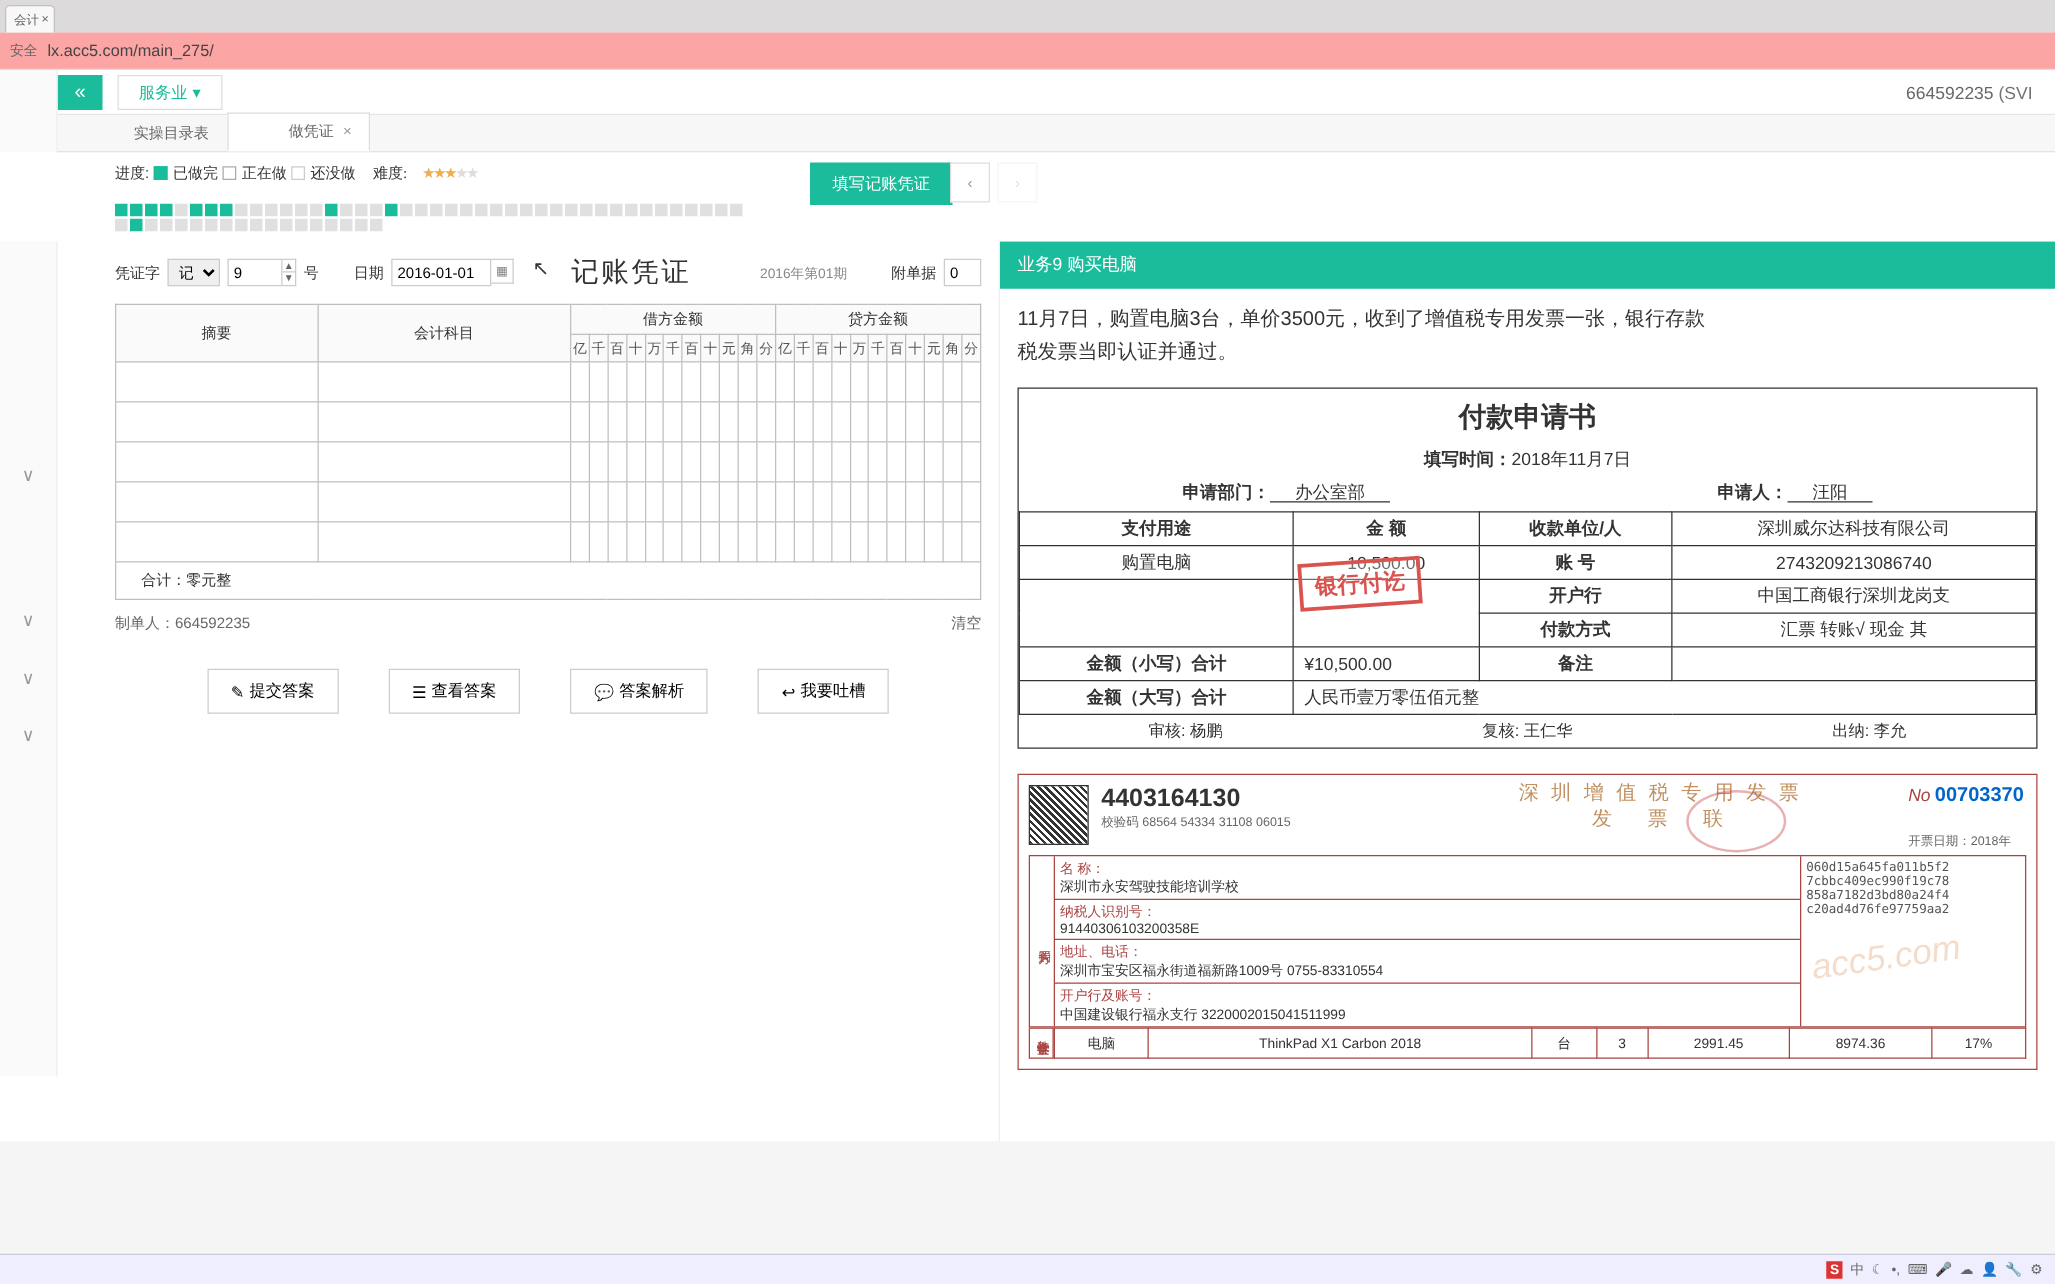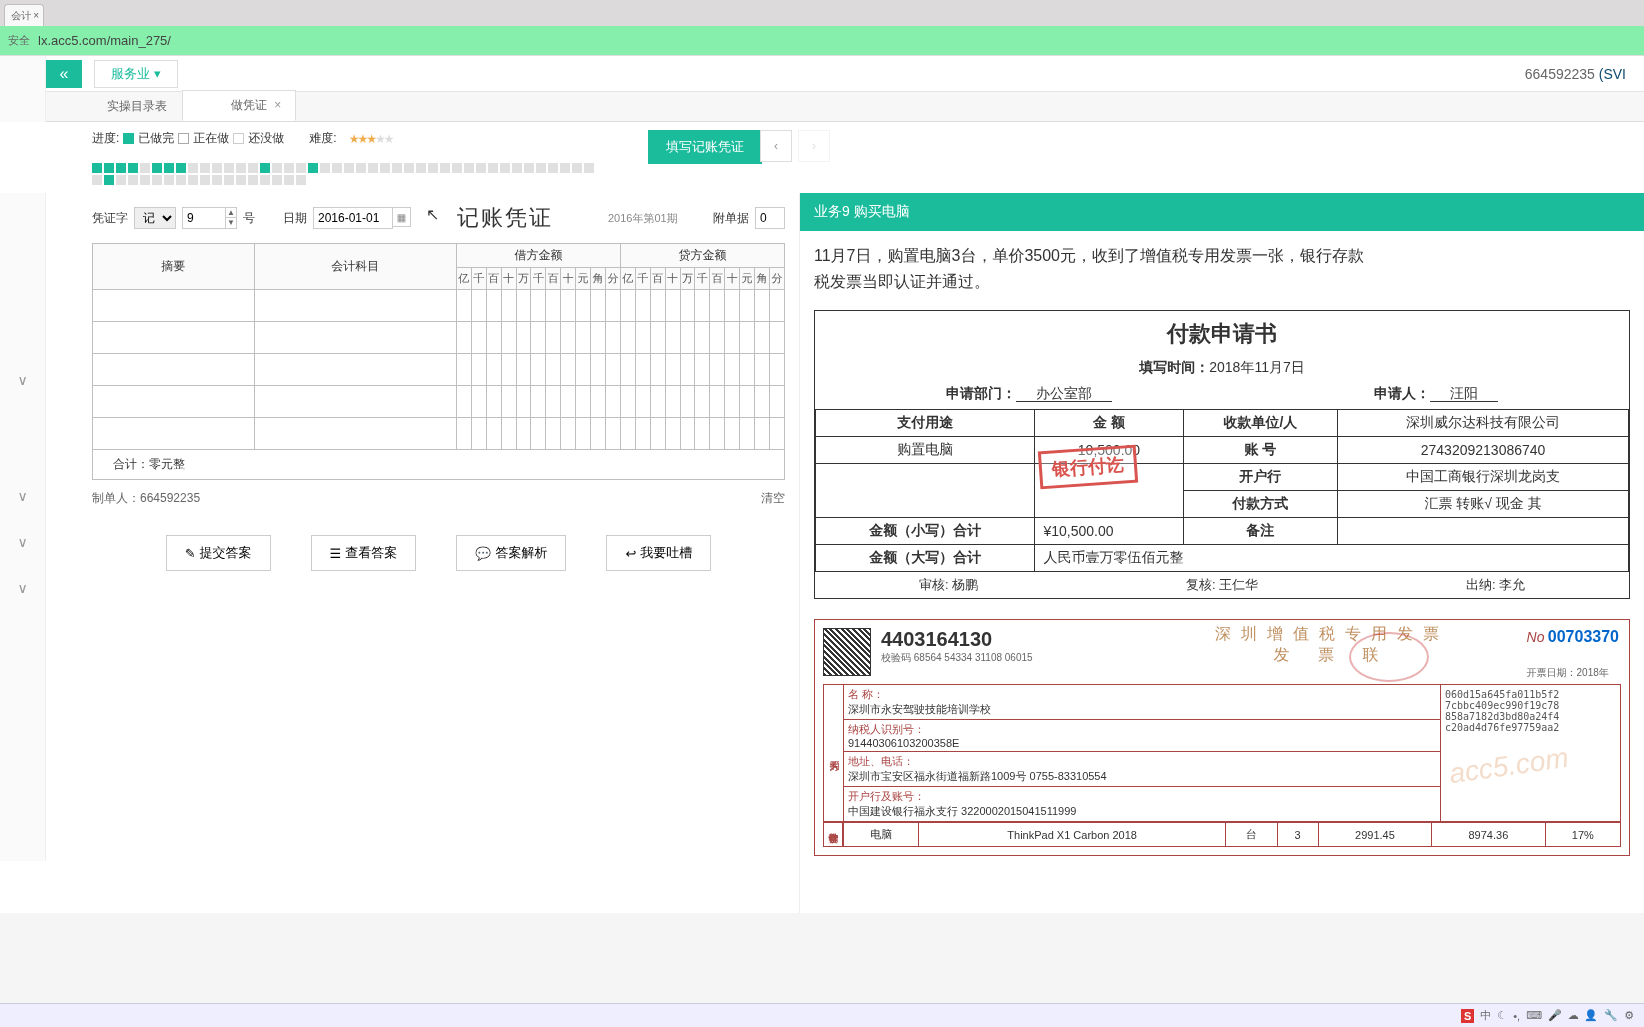--- a/index.html
+++ b/index.html
@@ -1,30 +1,30 @@
 <!DOCTYPE html>
 <html><head>
 <meta charset="utf-8">
 <style>
   * { box-sizing: border-box; margin: 0; padding: 0; }
   body { font-family: "Microsoft YaHei", Arial, sans-serif; font-size: 12px; background: #f5f5f5; color: #333; width: 1644px; height: 1027px; overflow: hidden; position: relative; }
   
   
   .browser-tabs { height: 26px; background: #dcdadb; display: flex; align-items: flex-end; }
   .tab-placeholder { width: 40px; height: 22px; background: #f8f8f8; border-radius: 4px 4px 0 0; margin-left: 4px; border: 1px solid #c0c0c0; border-bottom: none; display:flex;align-items:center;justify-content:flex-end;font-size:10px;color:#666;padding:0 4px;gap:2px;}
-  .addr-bar { height: 30px; background: #86efac; display: flex; align-items: center; padding: 0 8px; border-bottom: 1px solid #ddd; }
+  .addr-bar { height: 30px; background: #fca5a5; display: flex; align-items: center; padding: 0 8px; border-bottom: 1px solid #ddd; }
   .lock-badge { font-size: 11px; color: #666; margin-right: 8px; }
   .url-text { font-size: 13px; color: #444; }
   
   
   .app-bar { height: 36px; background: #fff; display: flex; align-items: center; border-bottom: 1px solid #e5e5e5; position: relative; }
   .collapse-btn { width: 36px; height: 28px; background: #1abc9c; color: #fff; display:flex;align-items:center;justify-content:center; font-size:16px; margin-left: 46px; }
   .service-dd { height: 28px; border: 1px solid #ddd; margin-left: 12px; padding: 0 16px; display:flex;align-items:center;gap:4px;color:#1abc9c;font-size:13px; }
   .user-badge { position: absolute; right: 18px; color: #666; font-size: 14px; }
-  .user-badge span.svip { color: #0c4a6e; }
+  .user-badge span.svip { color: #737373; }
   
   
   .left-rail { position: absolute; left: 0; top: 56px; width: 46px; height: 805px; background: #fafafa; border-right: 1px solid #eee; display:flex;flex-direction:column;align-items:center; }
   .rail-chevron { margin-top: 80px; color: #999; font-size: 14px; cursor:pointer;}
   .rail-chevron + .rail-chevron { margin-top: 220px; }
   .rail-chevron.small { margin-top: 100px;}
   .rail-chevron.small2 { margin-top: 30px;}
   
   
   .tabs-row { height: 30px; background: #f7f7f7; display: flex; align-items: flex-end; padding-left: 92px; border-bottom: 1px solid #ddd; }
@@ -171,21 +171,21 @@
 <div class="progress-row">
   <div class="legend">
     <span>进度:</span>
     <span class="sq done"></span>
       <span>已做完</span>
     <span class="sq doing"></span>
       <span>正在做</span>
     <span class="sq"></span>
       <span>还没做</span>
   </div>
-  <div class="legend" style="margin-left:19px;">
+  <div class="legend" style="margin-left:8px;font-family:Liberation Serif, serif;">
     <span>难度:</span>
     <span class="diff-stars">★★★<span style="color:#ddd">★★</span></span>
   </div>
   <div style="flex-basis:100%;height:4px;"></div>
   <div class="grid-sq">
     <span class="gs g"></span>
       <span class="gs g"></span>
       <span class="gs g"></span>
       <span class="gs g"></span>
       <span class="gs"></span>

